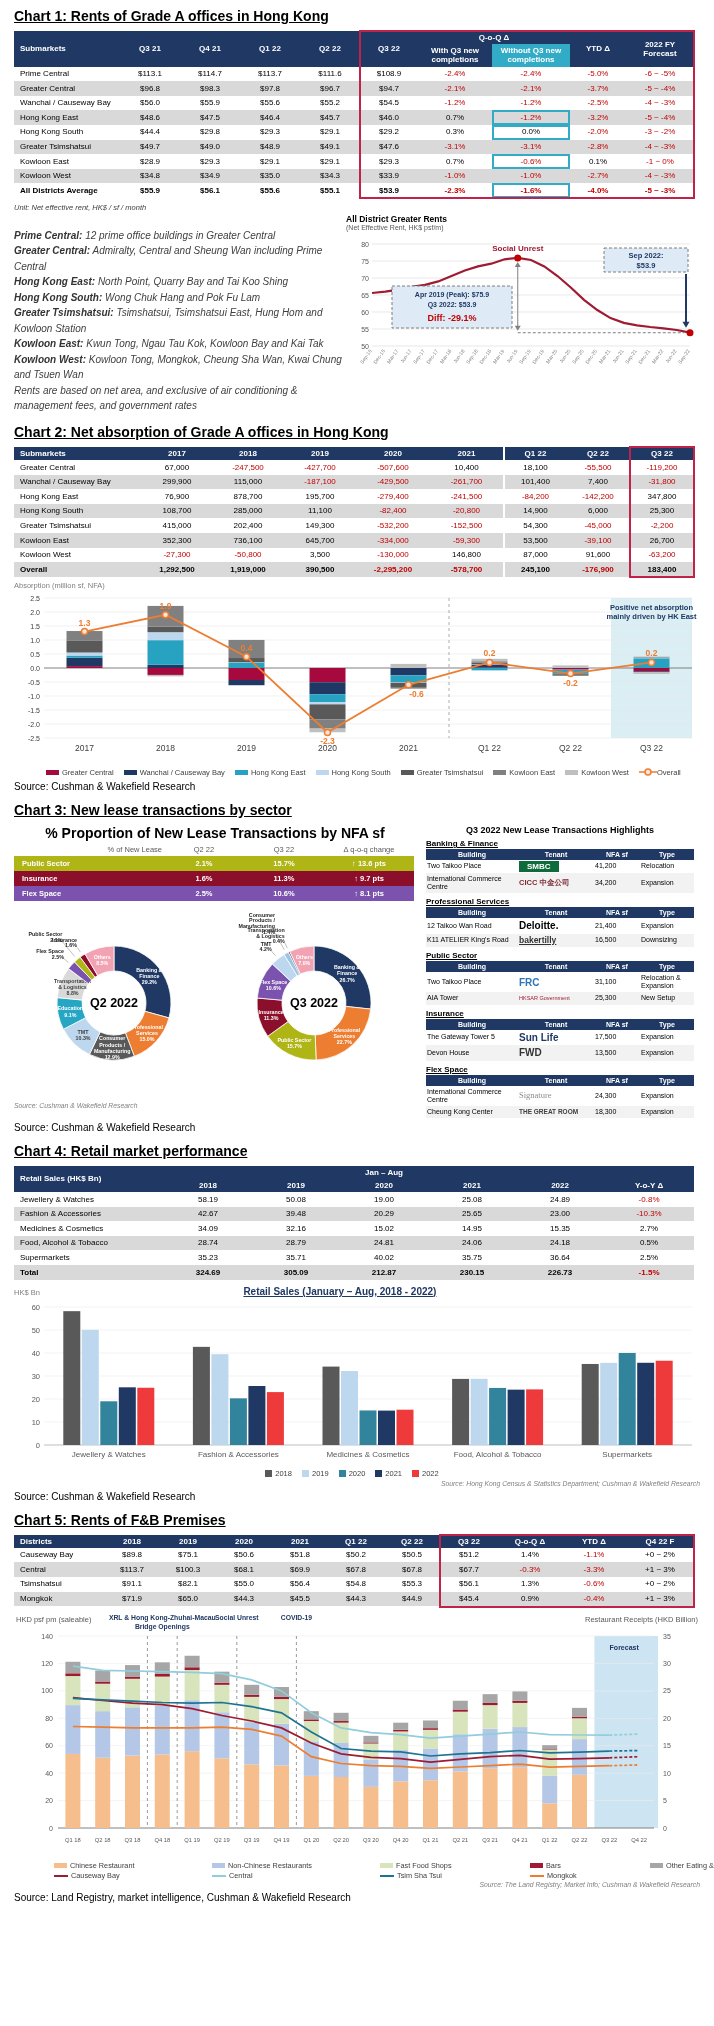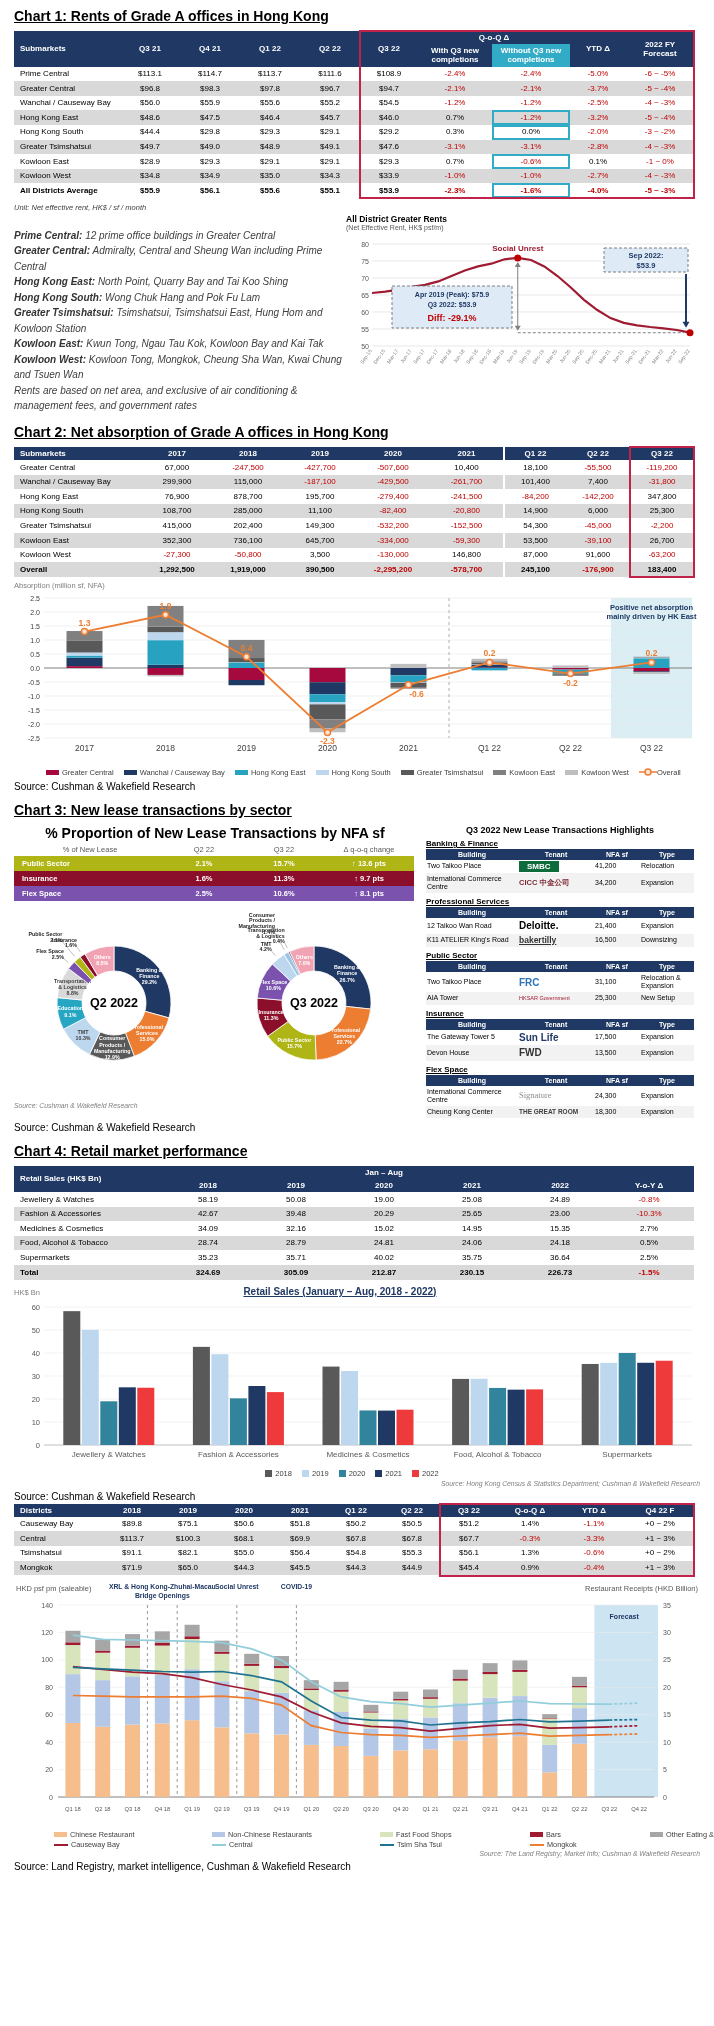--- a/index.html
+++ b/index.html
@@ -34,21 +34,21 @@
   .legend-row .sw { display:inline-block; width:13px; height:5px; margin-right:3px; }
   .legend-row .sq { display:inline-block; width:7px; height:7px; margin-right:3px; }
   .src { font-size:10px; margin:4px 0 2px; }
   .src-small { font-style:italic; font-size:6.8px; color:#808080; text-align:right; margin-top:1px; }
   .c3-flex { display:flex; gap:10px; }
   .c3-left { width:402px; }
   .c3-right { width:268px; }
   .prop-title { font-size:14px; font-weight:bold; text-align:center; margin-bottom:3px; }
   table.prop { border-collapse:collapse; table-layout:fixed; width:400px; font-size:7.5px; }
   table.prop th { color:#595959; font-weight:normal; padding:2px; text-align:center; line-height:1.1; }
-  table.prop th.l { text-align:center; padding-left:4px; }
+  table.prop th.l { text-align:right; padding-left:4px; }
   table.prop td { color:#fff; font-weight:bold; padding:3px 2px; text-align:center; }
   table.prop td.l { text-align:left; padding-left:8px; }
   .donut-row { display:flex; }
   .hl-title { font-size:9px; font-weight:bold; text-align:center; margin-bottom:3px; }
   .hl-sec-name { font-size:8px; font-weight:bold; text-decoration:underline; margin:4px 0 1px; }
   table.hl { border-collapse:collapse; table-layout:fixed; width:268px; font-size:7px; }
   table.hl th { background:#1F3864; color:#fff; padding:2px; text-align:center; }
   table.hl td { padding:2px 1px; vertical-align:middle; line-height:1.15; }
   table.hl tr.alt td { background:#F2F2F2; }
   .c4-chart-title { font-size:10px; font-weight:bold; color:#1F3864; text-decoration:underline; text-align:left; }
@@ -996,20 +996,21 @@
         <span>2021</span>
       </span>
       <span class="li">
         <span class="sq" style="background: rgb(238, 58, 58);"></span>
         <span>2022</span>
       </span>
     </div>
   <div class="src-small">Source: Hong Kong Census &amp; Statistics Department; Cushman &amp; Wakefield Research</div>
   <div class="src">Source: Cushman &amp; Wakefield Research</div>
 
+  <h2 class="ct">Chart 5: Rents of F&amp;B Premises</h2>
   <div class="twrap" id="c5-table">
       <table class="data">
         <colgroup>
           <col style="width: 90px;">
           <col style="width: 56px;">
           <col style="width: 56px;">
           <col style="width: 56px;">
           <col style="width: 56px;">
           <col style="width: 56px;">
           <col style="width: 56px;">

